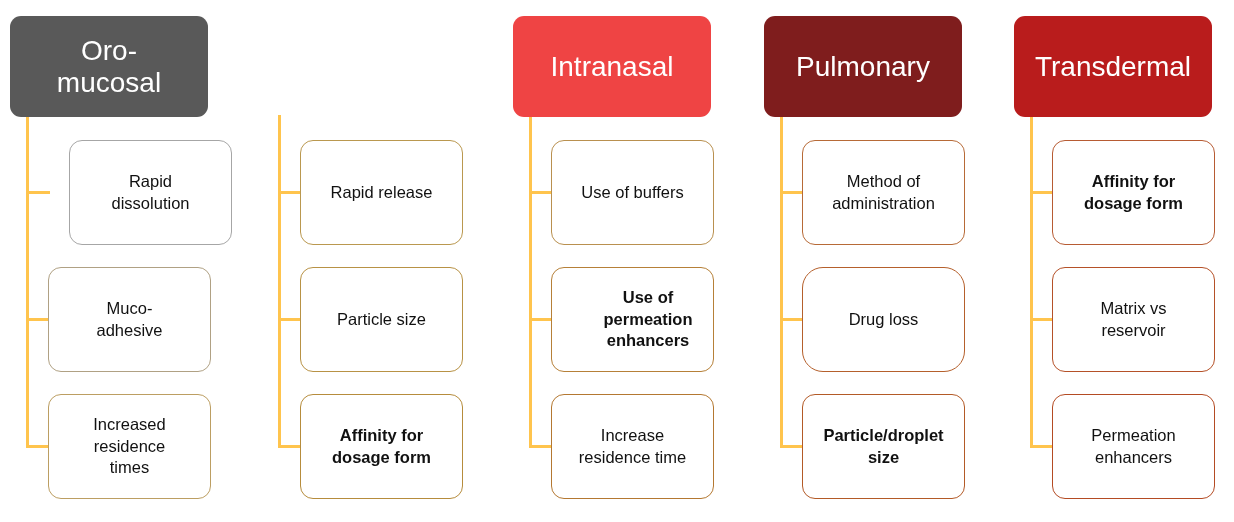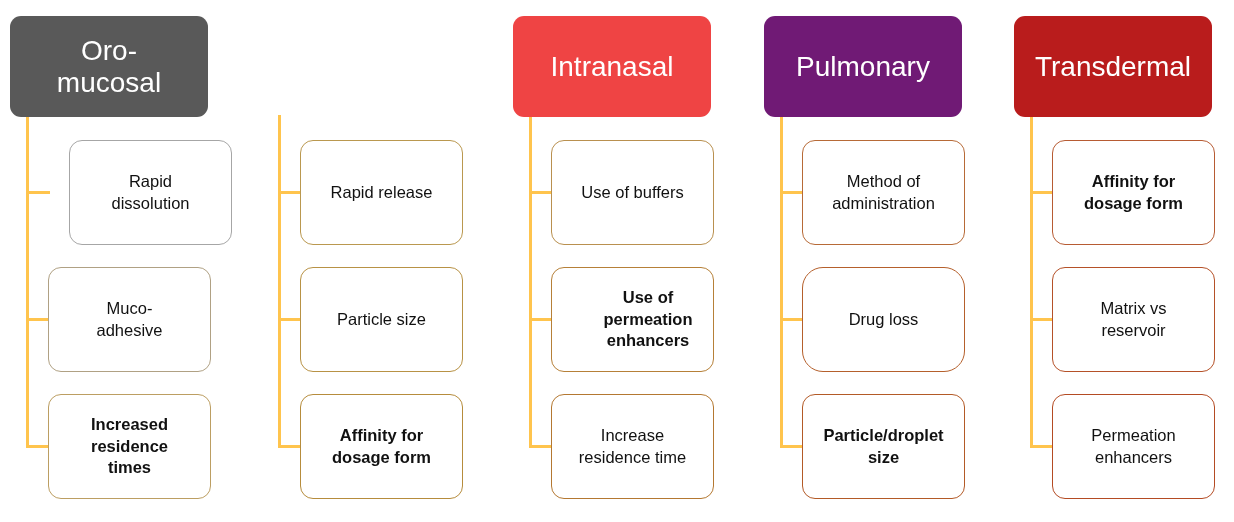--- a/index.html
+++ b/index.html
@@ -60,21 +60,21 @@
     <div class="vline"></div>
     <div class="hstub h-0"></div>
     <div class="hstub h-1"></div>
     <div class="hstub h-2"></div>
     <div class="header" style="background-color: rgb(89, 89, 89);">Oro-
 mucosal</div>
     <div class="child r-0" style="border-color: rgb(166, 166, 166); font-weight: normal; margin-left: 21px;">Rapid
 dissolution</div>
     <div class="child r-1" style="border-color: rgb(176, 161, 132); font-weight: normal;">Muco-
 adhesive</div>
-    <div class="child r-2" style="border-color: rgb(188, 158, 98); font-weight: bold;">Increased
+    <div class="child r-2" style="border-color: rgb(188, 158, 98); font-weight: normal;">Increased
 residence
 times</div>
   </div>
 
   <div class="col col-2">
     <div class="vline"></div>
     <div class="hstub h-0"></div>
     <div class="hstub h-1"></div>
     <div class="hstub h-2"></div>
     <div class="child r-0" style="border-color: rgb(186, 152, 79); font-weight: normal;">Rapid release</div>
@@ -95,21 +95,21 @@
 enhancers</div>
     <div class="child r-2" style="border-color: rgb(180, 120, 49); font-weight: normal;">Increase
 residence time</div>
   </div>
 
   <div class="col col-4">
     <div class="vline"></div>
     <div class="hstub h-0"></div>
     <div class="hstub h-1"></div>
     <div class="hstub h-2"></div>
-    <div class="header" style="background-color: #701a75;">Pulmonary</div>
+    <div class="header" style="background-color: #7f1d1d;">Pulmonary</div>
     <div class="child r-0" style="border-color: rgb(183, 106, 55); font-weight: normal;">Method of
 administration</div>
     <div class="child r-1" style="border-color: rgb(181, 96, 44); font-weight: normal; border-radius: 21px;">Drug loss</div>
     <div class="child r-2" style="border-color: rgb(179, 90, 39); font-weight: bold;">Particle/droplet
 size</div>
   </div>
 
   <div class="col col-5">
     <div class="vline"></div>
     <div class="hstub h-0"></div>

